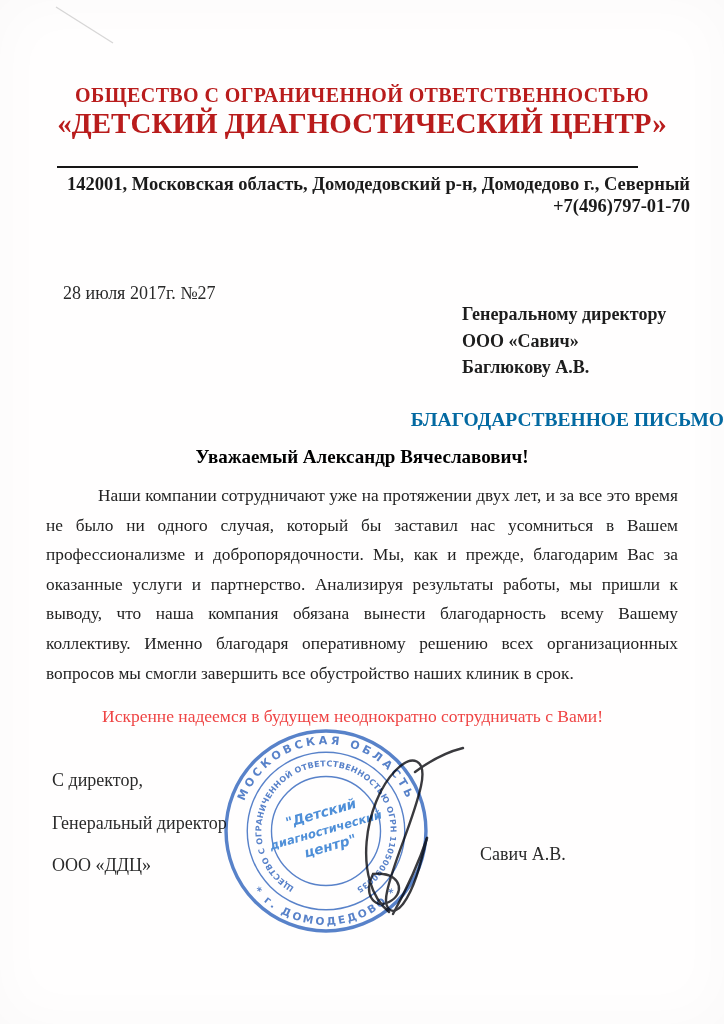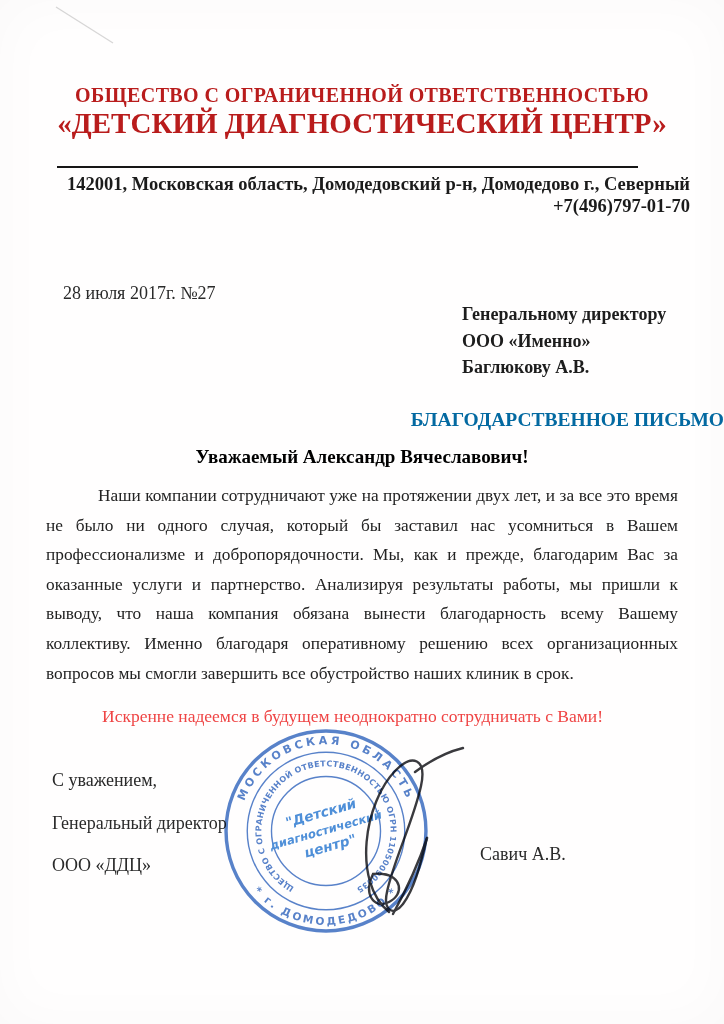--- a/index.html
+++ b/index.html
@@ -66,31 +66,31 @@
   <div class="lh-rule"></div>
   <div class="address-block">
     <div>142001, Московская область, Домодедовский р-н, Домодедово г., Северный</div>
     <div>+7(496)797-01-70</div>
   </div>
 
   <div class="date-ref">28 июля 2017г. №27</div>
 
   <div class="recipient">
     <div>Генеральному директору</div>
-    <div>ООО «Именно»</div>
+    <div>ООО «Савич»</div>
     <div>Баглюкову А.В.</div>
   </div>
 
   <div class="letter-title">БЛАГОДАРСТВЕННОЕ ПИСЬМО</div>
   <div class="salutation">Уважаемый Александр Вячеславович!</div>
   <div class="body-text">Наши компании сотрудничают уже на протяжении двух лет, и за все это время не было ни одного случая, который бы заставил нас усомниться в Вашем профессионализме и добропорядочности. Мы, как и прежде, благодарим Вас за оказанные услуги и партнерство. Анализируя результаты работы, мы пришли к выводу, что наша компания обязана вынести благодарность всему Вашему коллективу. Именно благодаря оперативному решению всех организационных вопросов мы смогли завершить все обустройство наших клиник в срок.</div>
   <div class="closing-line">Искренне надеемся в будущем неоднократно сотрудничать с Вами!</div>
 
   <div class="signoff">
-    <div>С уважением,</div>
+    <div>С директор,</div>
     <div>Генеральный директор</div>
     <div>ООО «ДДЦ»</div>
   </div>
   <div class="signer-name">Савич А.В.</div>
 
   <svg class="stamp" viewBox="0 0 208 208">
     <defs>
       <path id="arcTop" d="M 18 104 A 86 86 0 0 1 190 104"></path>
       <path id="arcBottom" d="M 11 104 A 93 93 0 0 0 197 104"></path>
       <path id="arcMiddle" d="M 72 159.4 A 64 64 0 1 1 136 159.4"></path>

